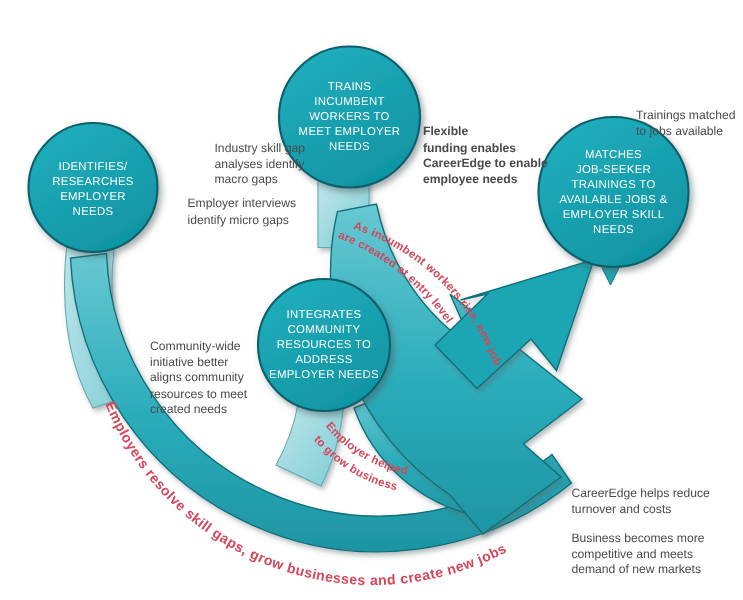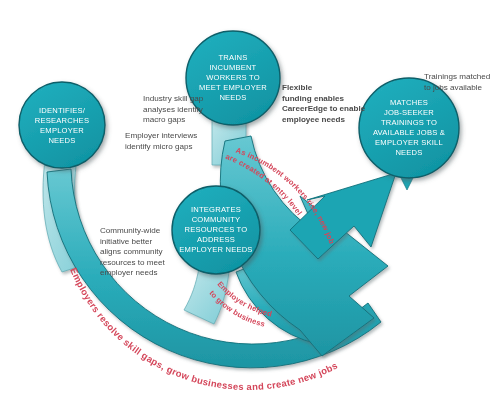--- a/index.html
+++ b/index.html
@@ -202,17 +202,22 @@
 CareerEdge to enable
 employee needs</div>
 
   <div class="annotation" style="left:424px; top:72px; width:90px;">Trainings matched
 to jobs available</div>
 
   <div class="annotation" style="left:100px; top:226px; width:86px;">Community-wide
 initiative better
 aligns community
 resources to meet
-employer needs</div>
-
-
+created needs</div>
+
+  <div class="annotation" style="left:381px; top:324px; width:110px;">CareerEdge helps reduce
+turnover and costs</div>
+
+  <div class="annotation" style="left:381px; top:354px; width:110px;">Business becomes more
+competitive and meets
+demand of new markets</div>
 
 </div>
 
 </body></html>

